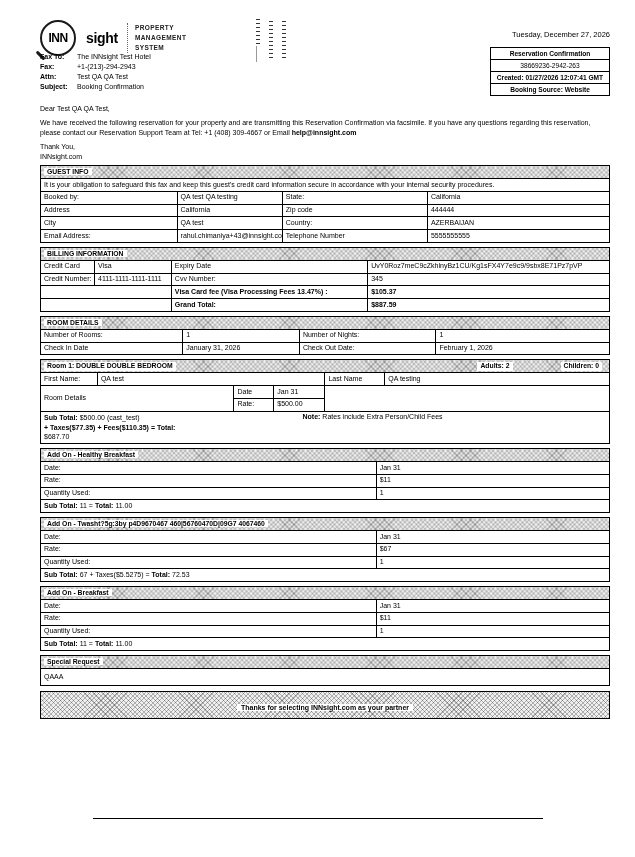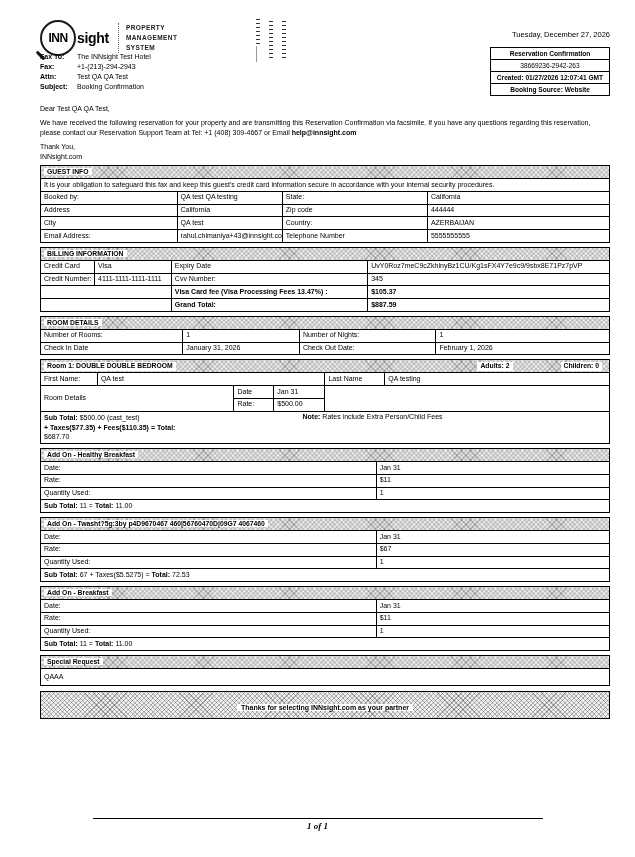--- a/index.html
+++ b/index.html
@@ -9,21 +9,21 @@
   .content{position:absolute;left:40px;top:0;width:570px;}
 
   
   .header{position:relative;height:102px;}
   .logo{position:absolute;left:0;top:20px;display:flex;align-items:center;}
   .lens{position:relative;width:32px;height:32px;border:2.5px solid #1a1a1a;border-radius:50%;
         display:flex;align-items:center;justify-content:center;
         font-weight:bold;font-size:12px;letter-spacing:-0.5px;}
   .handle{position:absolute;left:-7px;top:32px;width:11px;height:3px;background:#1a1a1a;
           transform:rotate(45deg);border-radius:2px;}
-  .logo-sight{font-weight:bold;font-size:14px;margin-left:1px;letter-spacing:-0.3px;}
+  .logo-sight{font-weight:bold;font-size:14px;margin-left:10px;letter-spacing:-0.3px;}
   .logo-sep{border-left:1px dotted #666;height:30px;margin:0 7px 0 9px;}
   .tagline{font-size:6.5px;font-weight:bold;color:#222;line-height:1.55;letter-spacing:.4px;}
   .fax-marks{position:absolute;left:216px;top:18px;display:flex;gap:9px;align-items:flex-start;}
   .fax-mark{width:4px;background:repeating-linear-gradient(0deg,#333 0 1.5px,transparent 1.5px 4px);}
   .fax-mark.m1{height:26px;border-left:0;}
   .fax-mark.m2{height:40px;}
   .fax-mark.m3{height:40px;}
   .mark-tail{position:absolute;left:216px;top:46px;width:1px;height:16px;background:#999;}
   .top-date{position:absolute;right:0;top:30px;font-size:7.5px;}
   .conf-box{position:absolute;right:0;top:47px;width:118px;border:1.2px solid #000;
@@ -369,15 +369,14 @@
       </table>
 
     <div class="banner hatch">
       <span>Thanks for selecting INNsight.com as your partner</span>
     </div>
 
   </div>
 
   <div class="page-footer">
     <div class="rule"></div>
-    <div class="num">1 of 1</div>
   </div>
 </div>
 
 </body></html>

